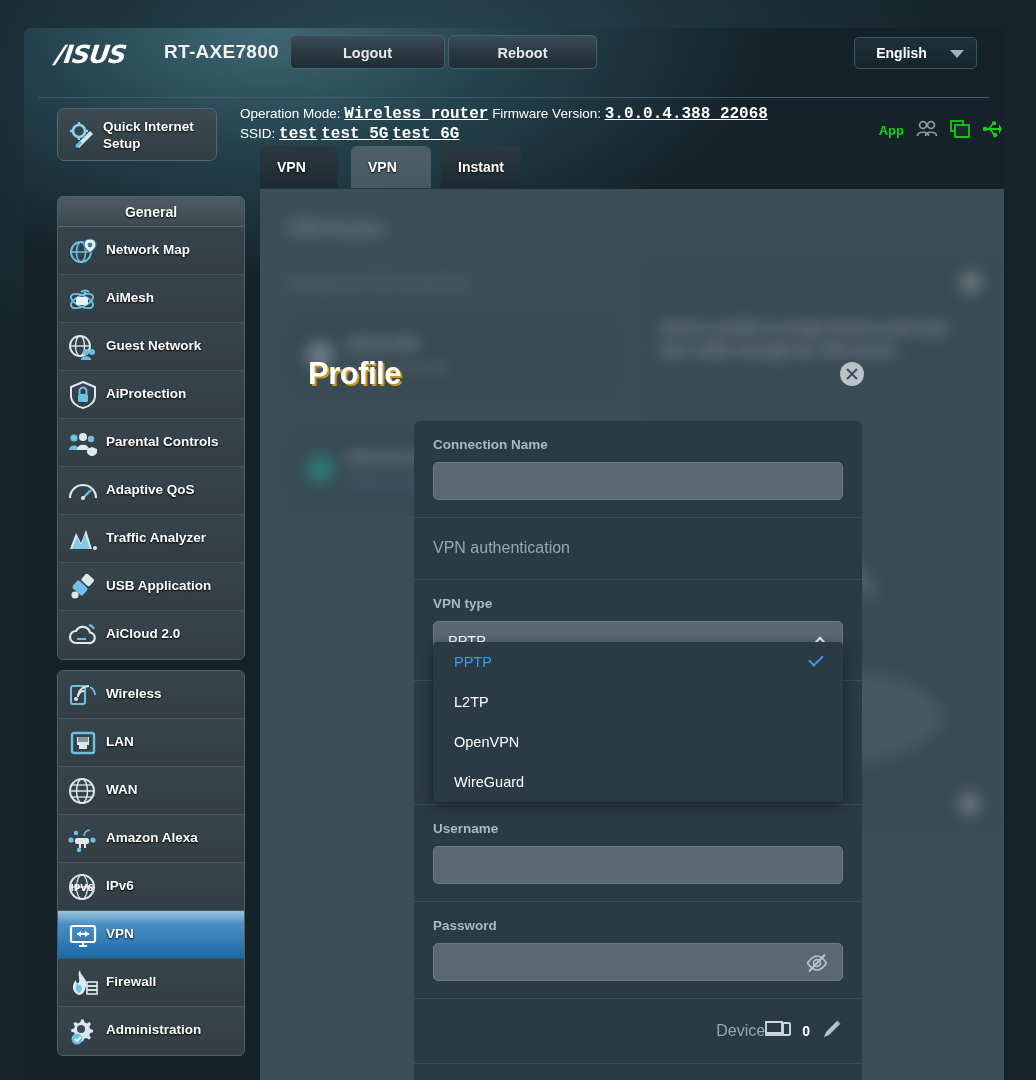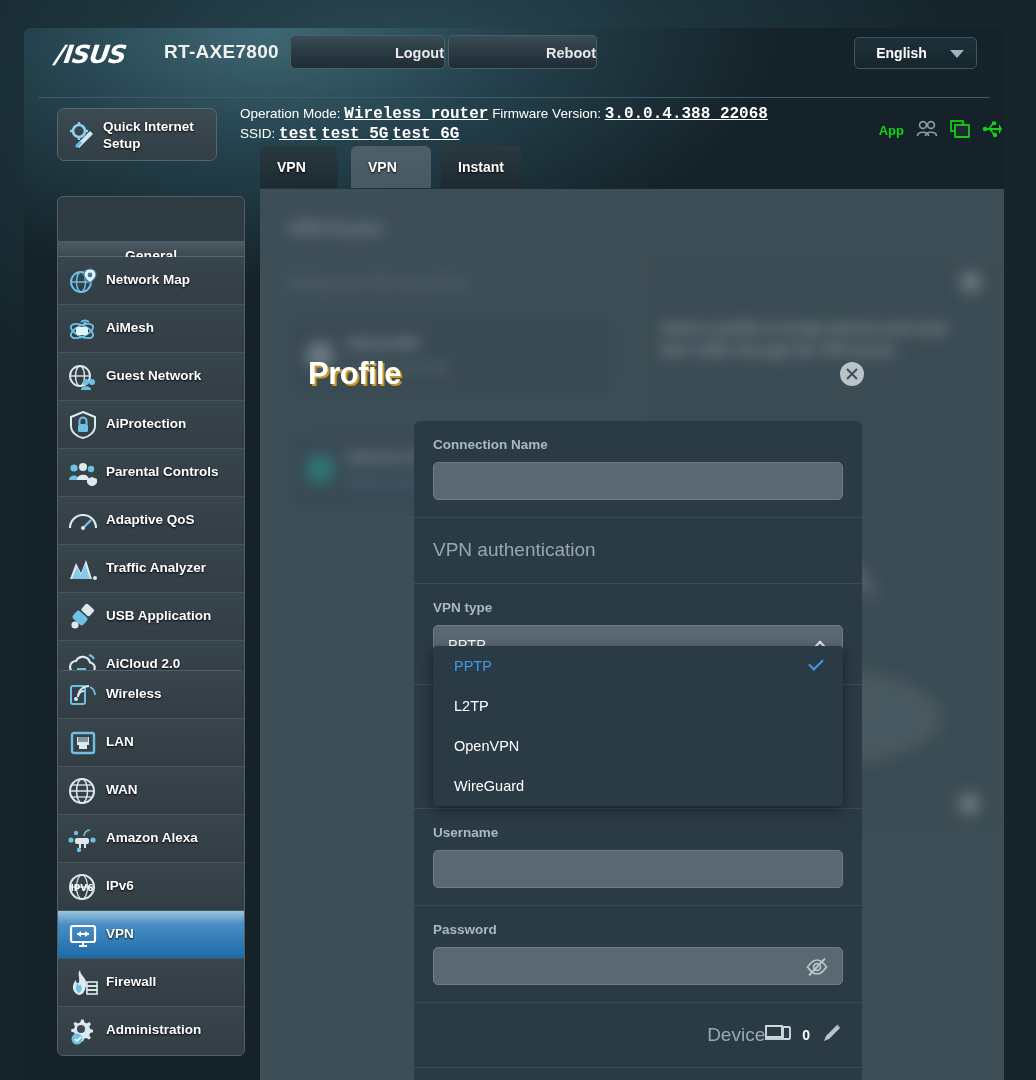--- a/index.html
+++ b/index.html
@@ -41,21 +41,21 @@
   }
   .model-name {
     position: absolute; left: 125px; top: 13px;
     font-size: 19px; font-weight: bold; color: #f0f0f0;
     letter-spacing: 0.3px;
     margin-left: 15px;
   }
   .topbtn {
     position: absolute; top: 7px;
     height: 34px; line-height: 34px;
-    text-align: right;
+    text-align: center;
     font-size: 14.5px; font-weight: bold;
     color: #e8e8e8;
     background: linear-gradient(180deg, #3a4c55 0%, #2a3a43 50%, #1f2d35 100%);
     border-radius: 5px;
     cursor: pointer;
     border: 1px solid #4a5e68;
   }
   #btn-logout { left: 266px; width: 155px; }
   #btn-reboot { left: 424px; width: 149px; }
 
@@ -126,27 +126,26 @@
     position: absolute; left: 25px;
     width: 188px;
     background: #2f3b42;
     border: 1px solid #50606a;
     border-radius: 6px;
     overflow: hidden;
   }
   #menu-general { top: 116px; }
   #menu-advanced { top: 590px; }
   .menu-head {
-    height: 16px; line-height: 30px;
+    height: 30px; line-height: 30px;
     text-align: center;
     font-size: 14px; font-weight: bold; color: #ffffff;
     background: linear-gradient(180deg, #4d5c64 0%, #3c4950 100%);
     border-bottom: 1px solid #566870;
     text-shadow: 0 1px 2px #000;
-    margin-top: 44px;
   }
   .menu-item {
     position: relative;
     height: 48px;
     border-bottom: 1px solid #46545c;
     cursor: pointer;
     background: linear-gradient(180deg, #39454c 0%, #323d44 100%);
   }
   .menu-item:last-child { border-bottom: none; }
   .menu-item.active {
@@ -264,21 +263,21 @@
   .frow {
     position: relative;
     border-bottom: 1px solid #3b4c57;
     padding: 16px 19px 17px 19px;
   }
   .frow:last-child { border-bottom: none; }
   .flabel {
     font-size: 13.5px; font-weight: bold; color: #a9b9c3;
     margin-bottom: 10px;
   }
-  .flabel.light { font-weight: normal; color: #97a8b2; font-size: 19px; margin: 0; }
+  .flabel.light { font-weight: normal; color: #97a8b2; font-size: 16px; margin: 0; }
   .finput {
     height: 38px;
     background: #5a6872;
     border: 1px solid #6e7c86;
     border-radius: 5px;
     position: relative;
     cursor: text;
   }
   .fselect {
     height: 40px;

